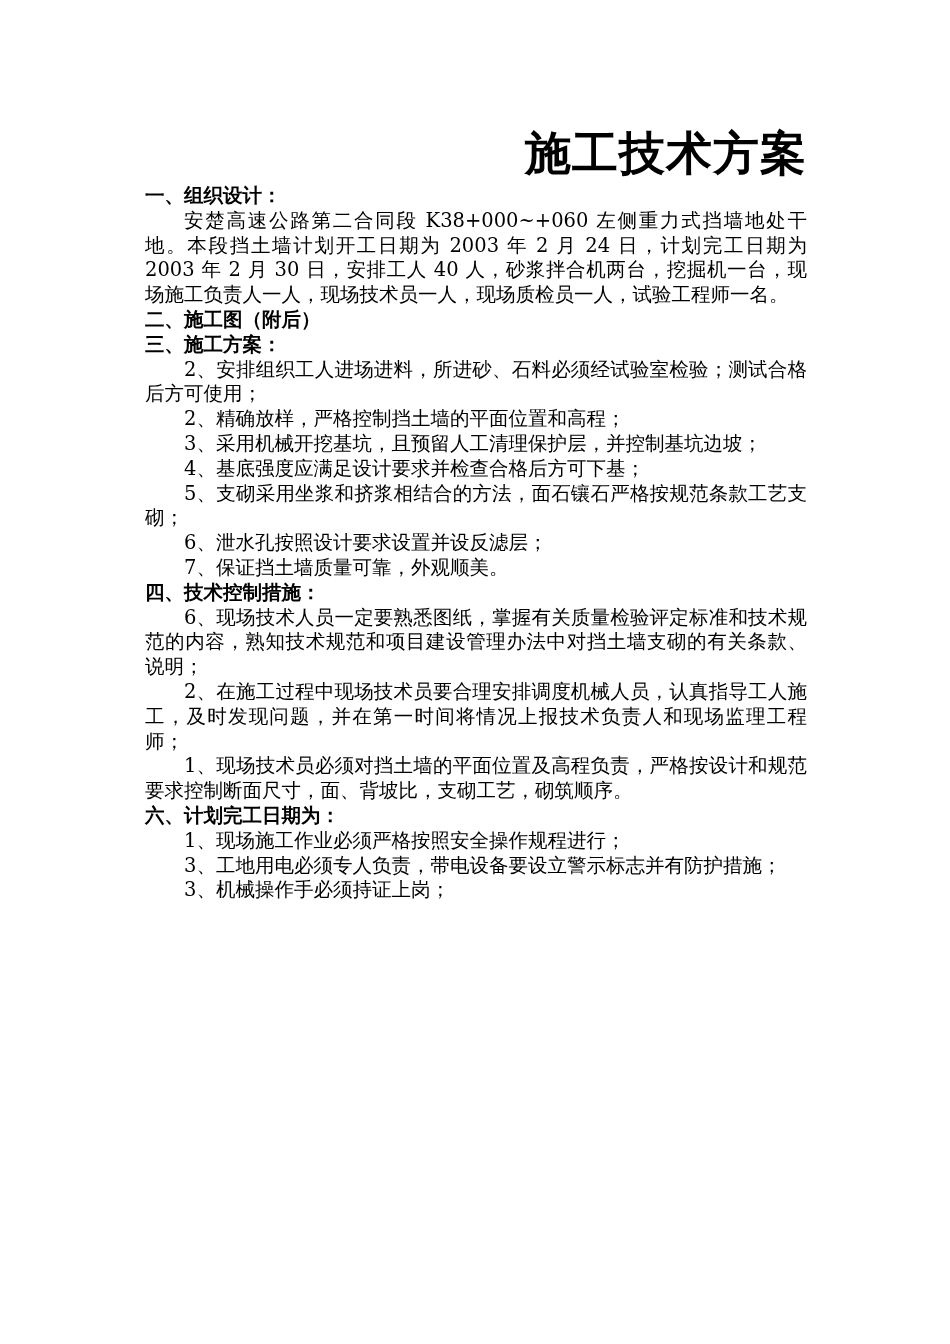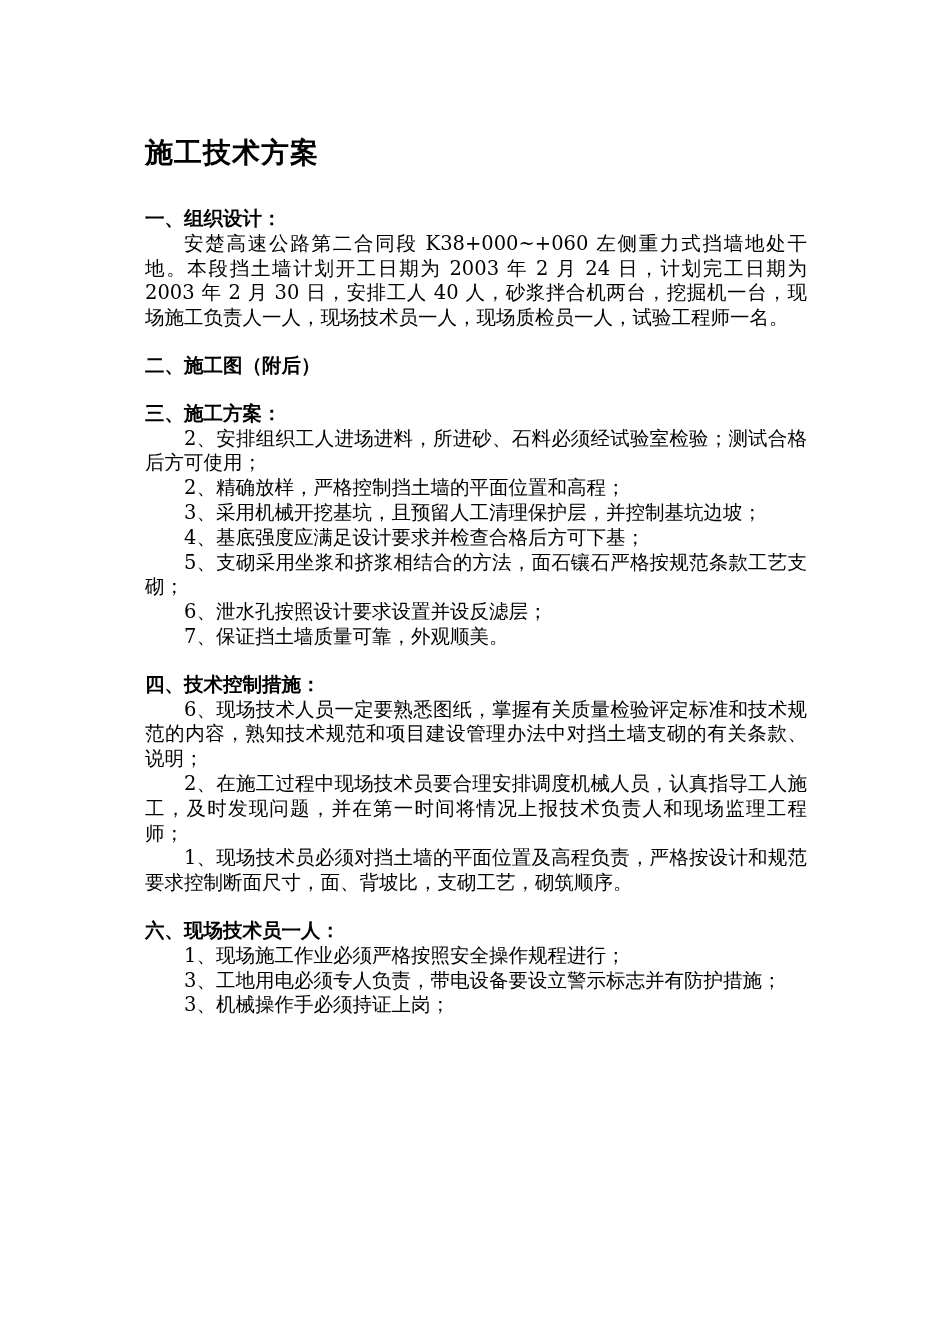--- a/index.html
+++ b/index.html
@@ -1,22 +1,22 @@
 <!DOCTYPE html>
 <html><head>
 <meta charset="utf-8">
 <style>
   html, body { margin: 0; padding: 0; background: #ffffff; }
   body { width: 950px; height: 1344px; position: relative; overflow: hidden;
          font-family: "DejaVu Serif", "Liberation Serif", serif; color: #000; }
   .page { position: absolute; left: 145px; top: 122px; width: 662px; }
-  .title { text-align: left; font-size: 28px; font-weight: bold; height: 62px; line-height: 62px;
+  .title { text-align: right; font-size: 46px; font-weight: bold; height: 62px; line-height: 62px;
            font-family: "DejaVu Sans", "Liberation Sans", sans-serif; letter-spacing: 1px; }
   .sec { font-size: 19.5px; line-height: 24.8px; }
-  .h { font-weight: bold; font-family: "DejaVu Sans", "Liberation Sans", sans-serif; margin-top: 23px; }
+  .h { font-weight: bold; font-family: "DejaVu Sans", "Liberation Sans", sans-serif; }
   .p { text-indent: 2em; text-align: justify; }
 </style>
 </head>
 <body>
 
 <div class="page">
   <div class="title">施工技术方案</div>
 
   <div class="sec">
     <div class="h">一、组织设计：</div>
@@ -40,18 +40,18 @@
 
   <div class="sec">
     <div class="h">四、技术控制措施：</div>
     <div class="p">6、现场技术人员一定要熟悉图纸，掌握有关质量检验评定标准和技术规范的内容，熟知技术规范和项目建设管理办法中对挡土墙支砌的有关条款、说明；</div>
     <div class="p">2、在施工过程中现场技术员要合理安排调度机械人员，认真指导工人施工，及时发现问题，并在第一时间将情况上报技术负责人和现场监理工程师；</div>
     <div class="p">1、现场技术员必须对挡土墙的平面位置及高程负责，严格按设计和规范要求控制断面尺寸，面、背坡比，支砌工艺，砌筑顺序。</div>
   </div>
 
 
   <div class="sec">
-    <div class="h">六、现场技术员一人：</div>
+    <div class="h">六、计划完工日期为：</div>
     <div class="p">1、现场施工作业必须严格按照安全操作规程进行；</div>
     <div class="p">3、工地用电必须专人负责，带电设备要设立警示标志并有防护措施；</div>
     <div class="p">3、机械操作手必须持证上岗；</div>
   </div>
 </div>
 
 </body></html>

